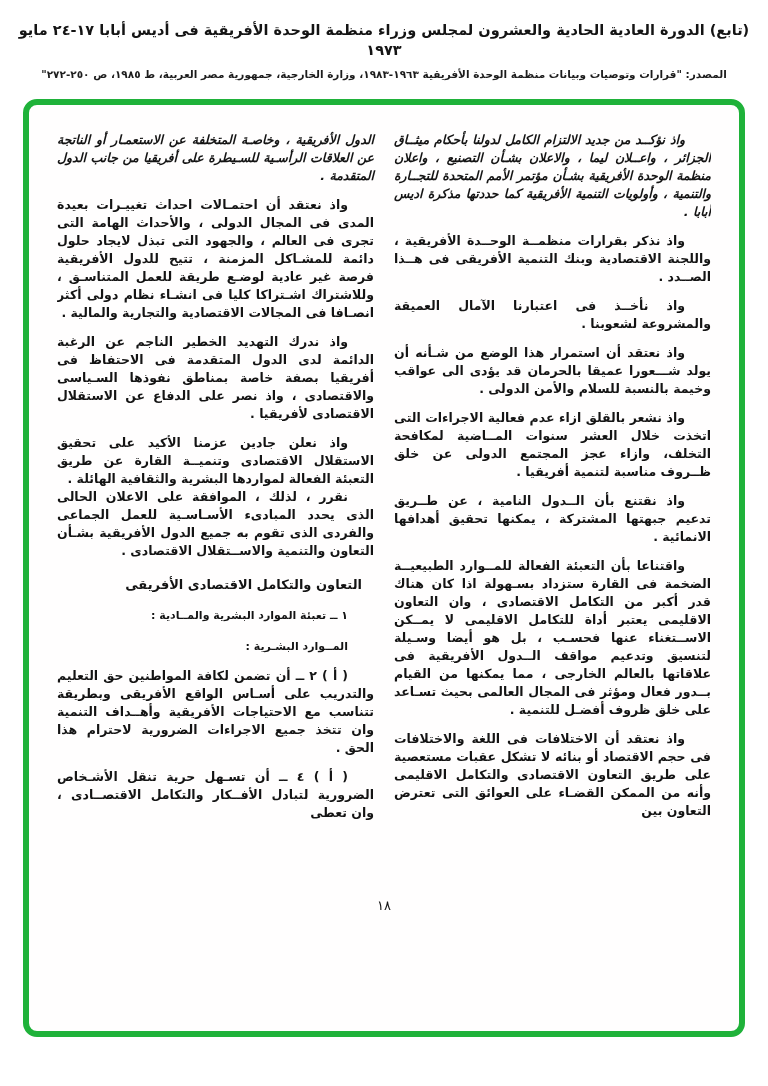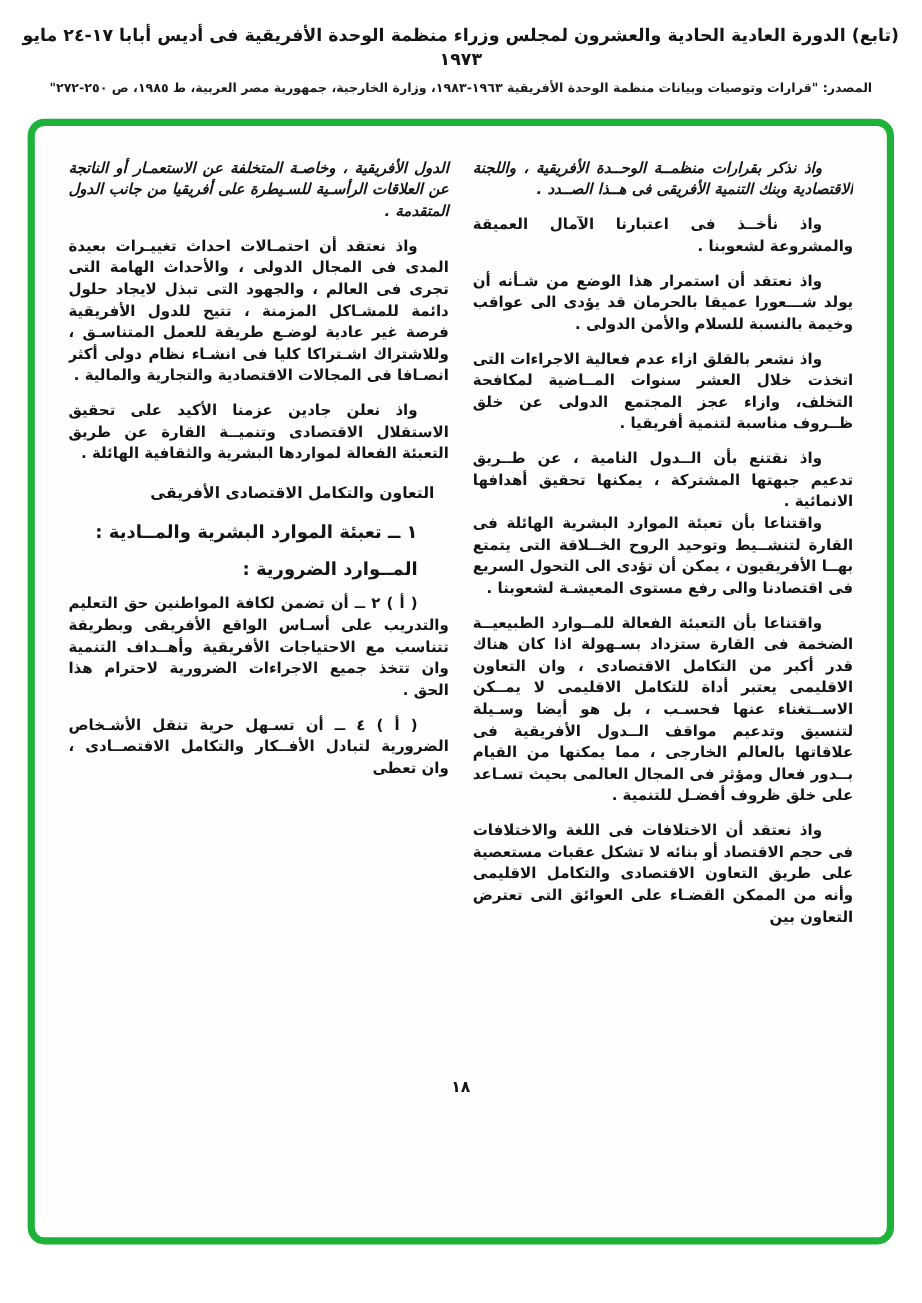--- a/index.html
+++ b/index.html
@@ -27,57 +27,59 @@
   }
   .columns{display:flex;direction:rtl;gap:20px;height:100%;overflow:hidden;}
   .col{flex:1 1 0;min-width:0;text-align:justify;text-justify:inter-word;
        font-size:12.5px;font-weight:bold;line-height:18px;}
   .para{margin:11px 0 0 0;text-indent:26px;}
   .para:first-child{margin-top:0;font-style:italic;}
   .para.tight{margin-top:0;}
   .para.no-indent{text-indent:0;}
   .section-heading{font-size:13px;font-weight:bold;
        margin:16px 12px 2px 0;}
-  .subheading{font-size:15px;font-weight:bold;margin:13px 0 0 0;text-indent:26px;}
+  .subheading{font-size:11px;font-weight:bold;margin:13px 0 0 0;text-indent:26px;}
   .subheading.flush{text-indent:26px;}
   
   .footer{position:absolute;bottom:14px;right:0;left:0;text-align:center;}
-  .footer .pagenum{font-size:13px;font-weight:bold;letter-spacing:2px;}
+  .footer .pagenum{font-size:13px;font-weight:normal;letter-spacing:2px;}
 </style>
 </head>
 <body>
 
 <div class="page">
 
   <div class="header">
     <div class="title">(تابع) الدورة العادية الحادية والعشرون لمجلس وزراء منظمة الوحدة الأفريقية فى أديس أبابا ١٧-٢٤ مايو ١٩٧٣</div>
     <div class="source">المصدر: "قرارات وتوصيات وبيانات منظمة الوحدة الأفريقية ١٩٦٣-١٩٨٣، وزارة الخارجية، جمهورية مصر العربية، ط ١٩٨٥، ص ٢٥٠-٢٧٢"</div>
   </div>
 
   <div class="frame">
     <div class="columns">
 
       <div class="col">
+        <p class="para">واذ نؤكــد من جديد الالتزام الكامل لدولنا بأحكام ميثــاق الجزائر ، واعــلان ليما ، والاعلان بشـأن التصنيع ، واعلان منظمة الوحدة الأفريقية بشـأن مؤتمر الأمم المتحدة للتجــارة والتنمية ، وأولويات التنمية الأفريقية كما حددتها مذكرة اديس أبابا .</p>
         <p class="para">واذ نذكر بقرارات منظمــة الوحــدة الأفريقية ، واللجنة الاقتصادية وبنك التنمية الأفريقى فى هــذا الصــدد .</p>
         <p class="para">واذ نأخــذ فى اعتبارنا الآمال العميقة والمشروعة لشعوبنا .</p>
         <p class="para">واذ نعتقد أن استمرار هذا الوضع من شـأنه أن يولد شـــعورا عميقا بالحرمان قد يؤدى الى عواقب وخيمة بالنسبة للسلام والأمن الدولى .</p>
         <p class="para">واذ نشعر بالقلق ازاء عدم فعالية الاجراءات التى اتخذت خلال العشر سنوات المــاضية لمكافحة التخلف، وازاء عجز المجتمع الدولى عن خلق ظــروف مناسبة لتنمية أفريقيا .</p>
         <p class="para">واذ نقتنع بأن الــدول النامية ، عن طــريق تدعيم جبهتها المشتركة ، يمكنها تحقيق أهدافها الانمائية .</p>
-        <p class="para tight">واقتناعا بأن تعبئة الموارد البشرية الهائلة فى القارة لتنشــيط وتوحيد الروح الخــلاقة التى يتمتع بهــا الأفريقيون ، يمكن أن تؤدى الى التحول السريع فى اقتصادنا والى رفع مستوى المعيشـة لشعوبنا .</p>
         <p class="para">واقتناعا بأن التعبئة الفعالة للمــوارد الطبيعيــة الضخمة فى القارة ستزداد بسـهولة اذا كان هناك قدر أكبر من التكامل الاقتصادى ، وان التعاون الاقليمى يعتبر أداة للتكامل الاقليمى لا يمــكن الاســتغناء عنها فحسـب ، بل هو أيضا وسـيلة لتنسيق وتدعيم مواقف الــدول الأفريقية فى علاقاتها بالعالم الخارجى ، مما يمكنها من القيام بــدور فعال ومؤثر فى المجال العالمى بحيث تسـاعد على خلق ظروف أفضـل للتنمية .</p>
         <p class="para">واذ نعتقد أن الاختلافات فى اللغة والاختلافات فى حجم الاقتصاد أو بنائه لا تشكل عقبات مستعصية على طريق التعاون الاقتصادى والتكامل الاقليمى وأنه من الممكن القضـاء على العوائق التى تعترض التعاون بين</p>
       </div>
 
       <div class="col">
         <p class="para no-indent">الدول الأفريقية ، وخاصـة المتخلفة عن الاستعمـار أو الناتجة عن العلاقات الرأسـية للسـيطرة على أفريقيا من جانب الدول المتقدمة .</p>
         <p class="para">واذ نعتقد أن احتمـالات احداث تغييـرات بعيدة المدى فى المجال الدولى ، والأحداث الهامة التى تجرى فى العالم ، والجهود التى تبذل لايجاد حلول دائمة للمشـاكل المزمنة ، تتيح للدول الأفريقية فرصة غير عادية لوضـع طريقة للعمل المتناسـق ، وللاشتراك اشـتراكا كليا فى انشـاء نظام دولى أكثر انصـافا فى المجالات الاقتصادية والتجارية والمالية .</p>
+        <p class="para">واذ ندرك التهديد الخطير الناجم عن الرغبة الدائمة لدى الدول المتقدمة فى الاحتفاظ فى أفريقيا بصفة خاصة بمناطق نفوذها السـياسى والاقتصادى ، واذ نصر على الدفاع عن الاستقلال الاقتصادى لأفريقيا .</p>
         <p class="para">واذ نعلن جادين عزمنا الأكيد على تحقيق الاستقلال الاقتصادى وتنميــة القارة عن طريق التعبئة الفعالة لمواردها البشرية والثقافية الهائلة .</p>
+        <p class="para tight">نقرر ، لذلك ، الموافقة على الاعلان الحالى الذى يحدد المبادىء الأسـاسـية للعمل الجماعى والفردى الذى تقوم به جميع الدول الأفريقية بشـأن التعاون والتنمية والاســتقلال الاقتصادى .</p>
         <h3 class="section-heading">التعاون والتكامل الاقتصادى الأفريقى</h3>
         <h4 class="subheading">١ ــ تعبئة الموارد البشرية والمــادية :</h4>
-        <h4 class="subheading flush">المــوارد الضرورية :</h4>
+        <h4 class="subheading flush">المــوارد البشـرية :</h4>
         <p class="para">( أ ) ٢ ــ أن تضمن لكافة المواطنين حق التعليم والتدريب على أسـاس الواقع الأفريقى وبطريقة تتناسب مع الاحتياجات الأفريقية وأهــداف التنمية وان تتخذ جميع الاجراءات الضرورية لاحترام هذا الحق .</p>
         <p class="para">( أ ) ٤ ــ أن تسـهل حرية تنقل الأشـخاص الضرورية لتبادل الأفــكار والتكامل الاقتصــادى ، وان تعطى</p>
       </div>
 
     </div>
   </div>
 
   <div class="footer">
     <span class="pagenum">١٨</span>
   </div>

